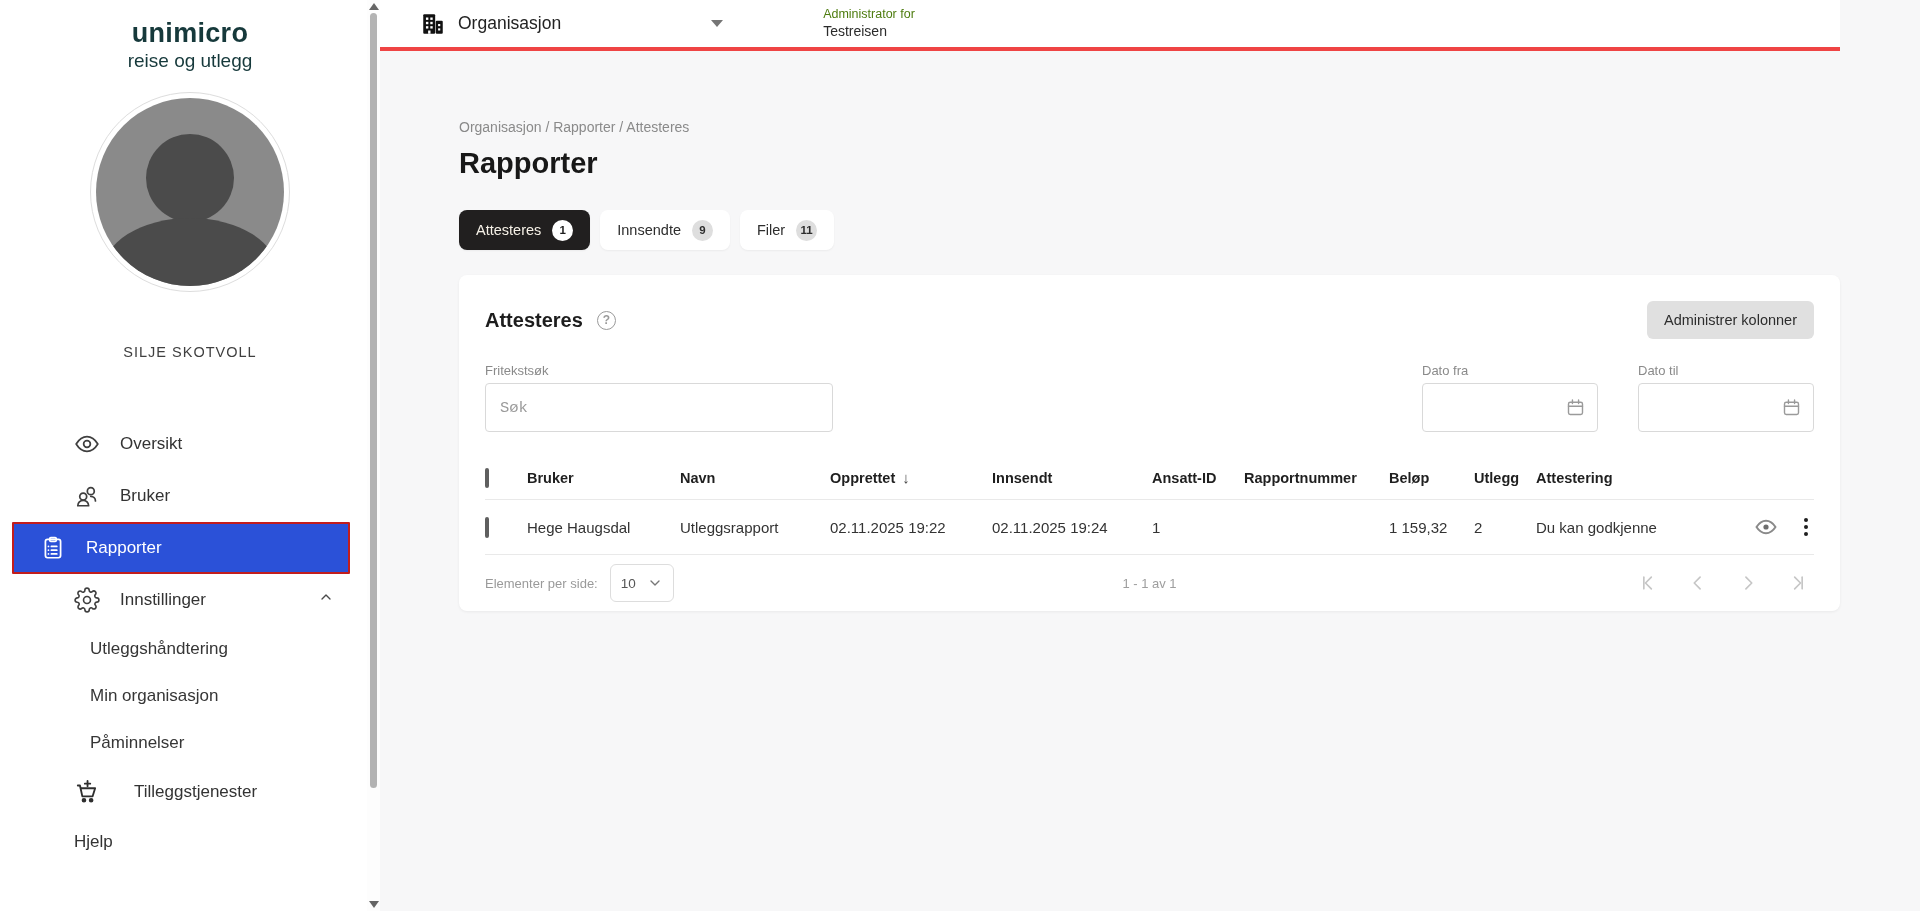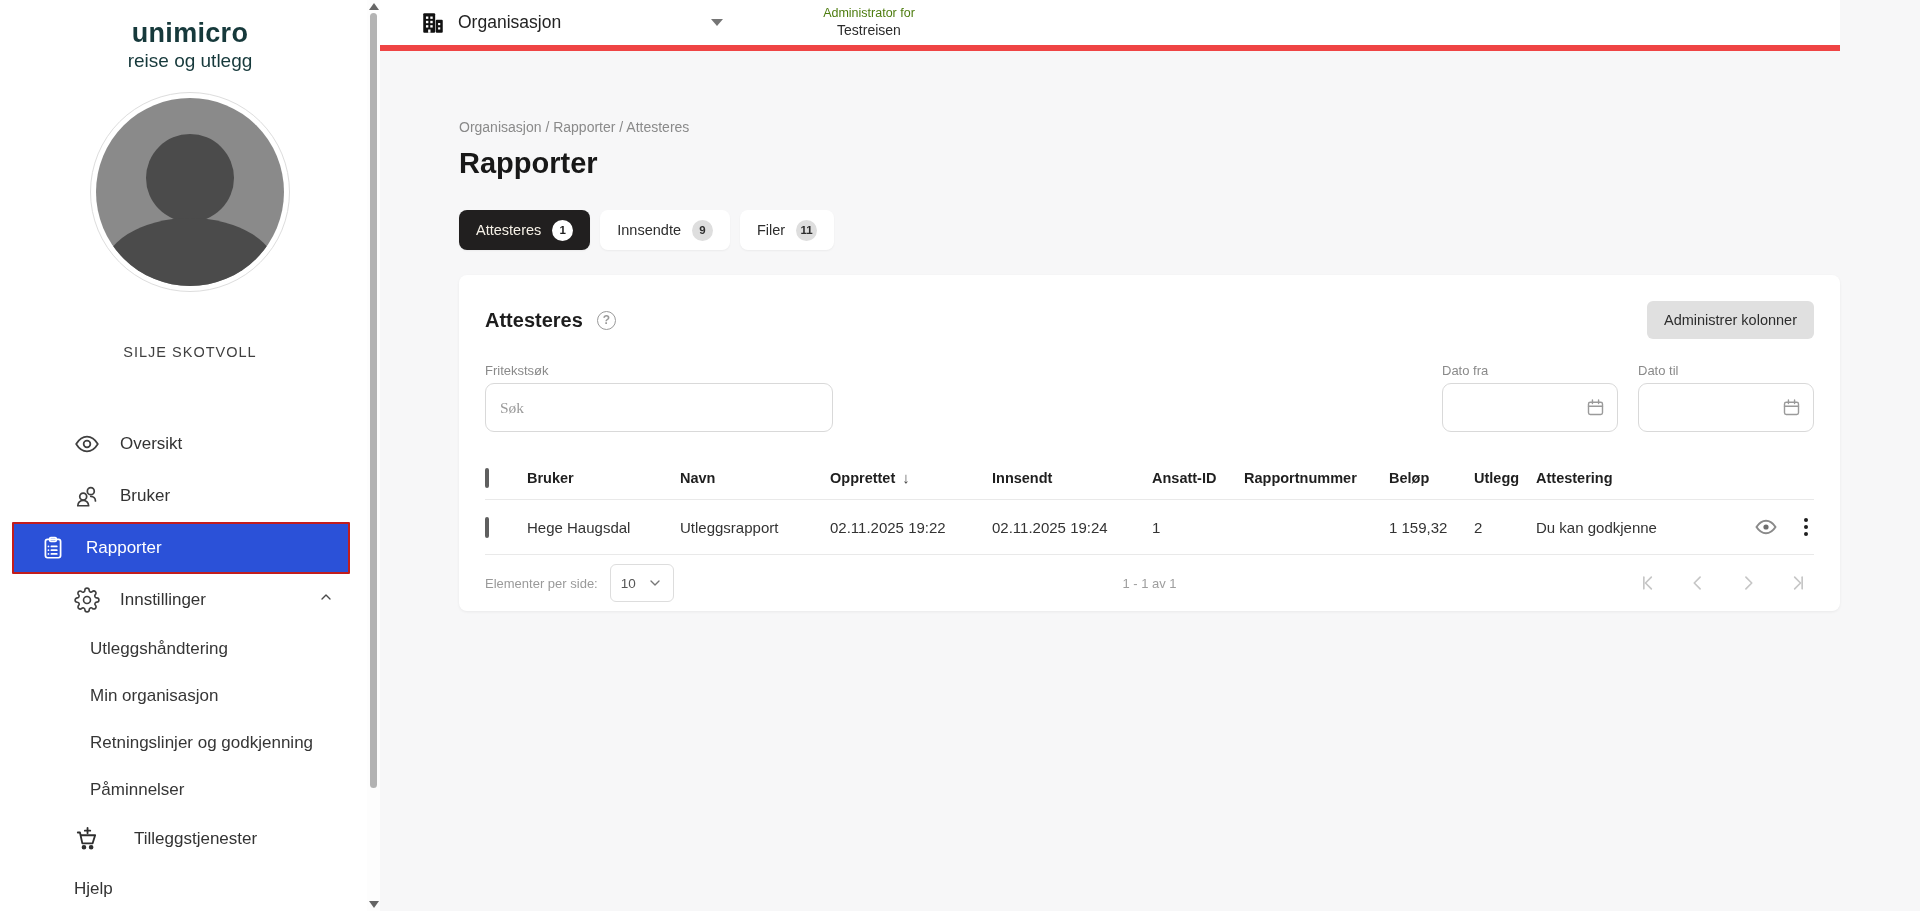--- a/index.html
+++ b/index.html
@@ -59,22 +59,22 @@
   
   .sb-scroll { position: absolute; top: 0; right: 0; width: 13px; height: 911px; background: #fdfdfd; }
   .sb-thumb { position: absolute; top: 13px; left: 3px; width: 7px; height: 775px; background: #b3b3b3; border-radius: 4px; }
   .sb-arrow-up, .sb-arrow-down { position: absolute; left: 2px; width: 0; height: 0; border-left: 5px solid transparent; border-right: 5px solid transparent; }
   .sb-arrow-up { top: 3px; border-bottom: 7px solid #666; }
   .sb-arrow-down { bottom: 3px; border-top: 7px solid #666; }
 
   
   .main { flex: 1; display: flex; flex-direction: column; background: #f7f7f8; }
   .topbar {
-    height: 51px; background: #fff; border-bottom: 6px solid #ef4444;
-    display: flex; align-items: center; flex-shrink: 0; text-align: center;
+    height: 51px; background: #fff; border-bottom: 4px solid #ef4444;
+    display: flex; align-items: center; flex-shrink: 0;
   }
   .org-select { display: flex; align-items: center; margin-left: 40px; cursor: pointer; }
   .org-select .ico { width: 26px; height: 26px; margin-right: 12px; }
   .org-select .lbl { font-size: 17.5px; color: #232323; }
   .caret-down {
     width: 0; height: 0; border-left: 6px solid transparent; border-right: 6px solid transparent;
     border-top: 7px solid #757575; margin-left: 150px;
   }
   .admin-block { margin-left: 100px; line-height: 1.25; }
   .admin-block .caption { font-size: 12.5px; color: #4d7c0f; }
@@ -110,26 +110,26 @@
     justify-content: center; margin-left: 14px; cursor: pointer;
   }
   .manage-cols-btn {
     margin-left: auto; height: 38px; background: #e0e0e0; border: none; border-radius: 6px;
     padding: 0 17px; font-size: 14.5px; color: #2d2d2d; cursor: pointer;
     font-family: inherit;
   }
   .filters { display: flex; margin-top: 24px; }
   .field .f-label { font-size: 13px; color: #8a8a8a; margin-bottom: 5px; }
   .field input {
-    height: 49px; border: 1px solid #d9d9d9; border-radius: 9px; font-size: 15.5px;
-    padding: 0 14px; color: #7f1d1d; outline: none; font-family: Liberation Serif, serif; background: #fff;
+    height: 49px; border: 1px solid #d9d9d9; border-radius: 4px; font-size: 15.5px;
+    padding: 0 14px; color: #7f1d1d; outline: none; font-family: Liberation Mono, monospace; background: #fff;
   }
   .field input::placeholder { color: #9b9b9b; }
   .field.search input { width: 348px; }
-  .date-group { margin-left: auto; display: flex; gap: 20px; }
+  .date-group { margin-left: auto; display: flex; gap: 40px; }
   .date-wrap { position: relative; }
   .field.date input { width: 176px; padding-right: 40px; }
   .cal-icon { position: absolute; right: 12px; top: 14px; cursor: pointer; }
 
   .table { margin-top: 24px; }
   .t-row {
     display: grid;
     grid-template-columns: 42px 153px 150px 162px 160px 92px 145px 85px 62px 1fr 98px;
     align-items: center; border-bottom: 1px solid #e9e9e9;
   }
@@ -229,23 +229,20 @@
             <polyline points="6 15 12 9 18 15"></polyline>
           </svg>
         </span>
       </div>
 
       <div class="sub-item">
         <span>Utleggshåndtering</span>
       </div>
       <div class="sub-item">
         <span>Min organisasjon</span>
-      </div>
-      <div class="sub-item">
-        <span>Retningslinjer og godkjenning</span>
       </div>
       <div class="sub-item">
         <span>Påminnelser</span>
       </div>
 
       <div class="nav-item services">
         <span class="ico">
           <svg width="26" height="26" viewBox="0 0 24 24" fill="none" stroke="#2f2f2f" stroke-width="1.7" stroke-linecap="round" stroke-linejoin="round">
             <path d="M3.5 6h2l2.2 10h9.5l2.3-7.5H7"></path>
             <circle cx="9.2" cy="19.6" r="1.3" fill="#2f2f2f"></circle>

